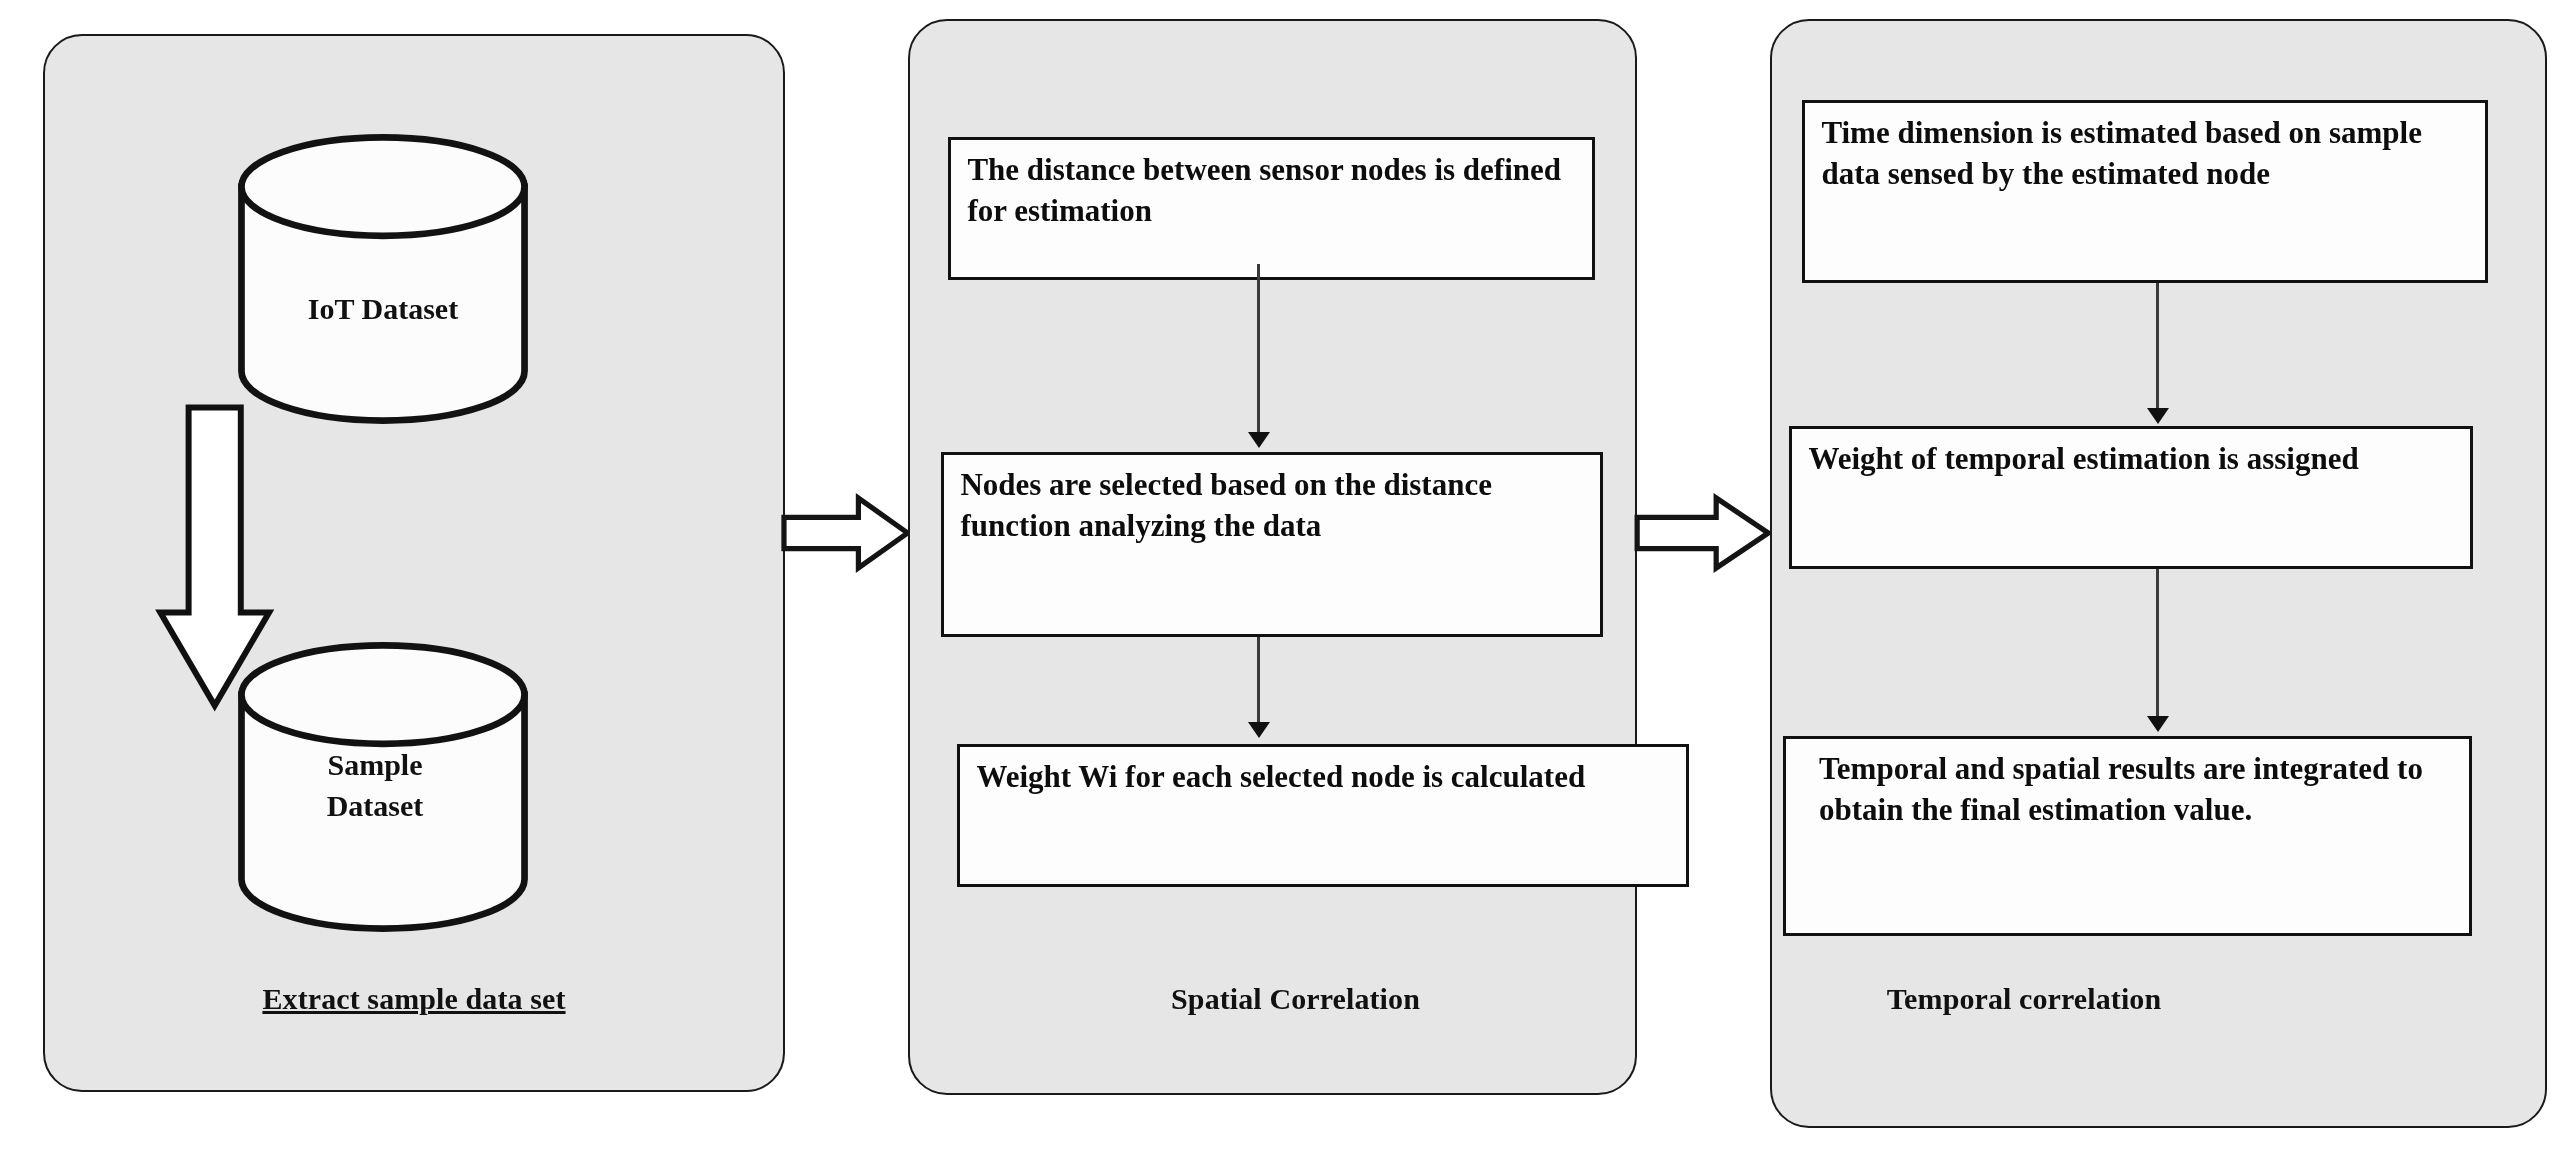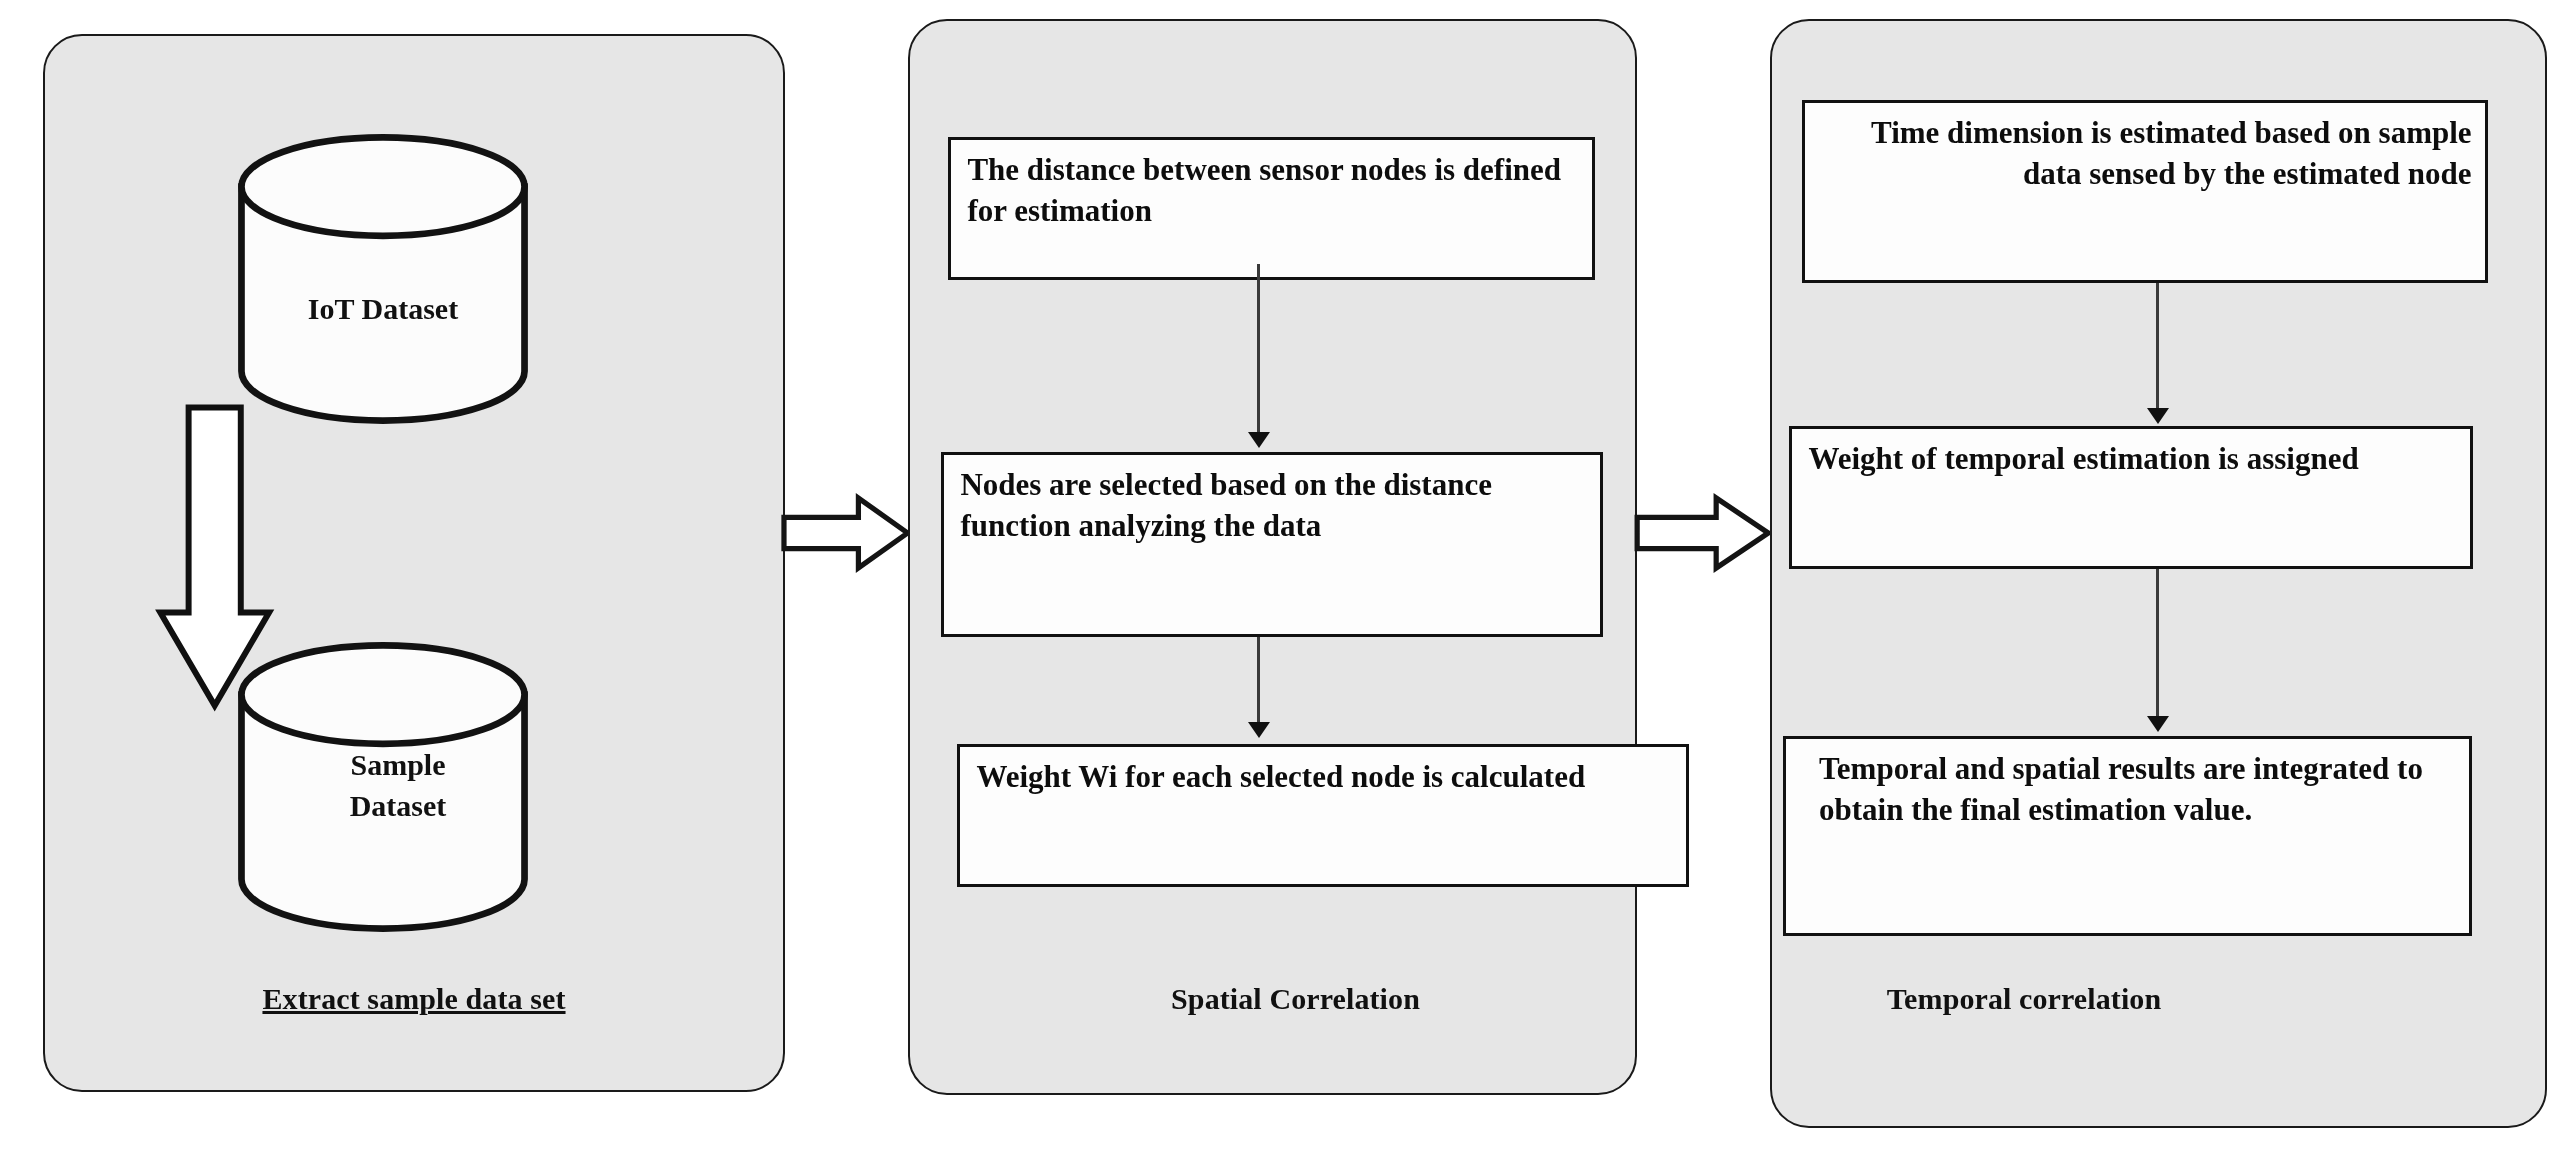--- a/index.html
+++ b/index.html
@@ -111,21 +111,21 @@
       <path d="M50,0 L50,275 L12,275 L85,400 L158,275 L120,275 L120,0 Z" transform="translate(38,6)" fill="#ffffff" stroke="#101010" stroke-width="8" stroke-linejoin="miter"></path>
     </svg>
   </div>
 
   <div class="cyl" style="left:237px; top:641px; width:292px; height:292px;">
     <svg width="292" height="292" viewBox="0 0 392 392">
       <path d="M6,72 L6,320 A190,66 0 0 0 386,320 L386,72 Z" fill="#fcfcfc" stroke="#121212" stroke-width="9"></path>
       <ellipse cx="196" cy="72" rx="190" ry="66" fill="#fcfcfc" stroke="#121212" stroke-width="9"></ellipse>
     </svg>
   </div>
-  <div class="cyl-label" style="left:252px; top:745px; width:292px;font-family:Liberation Serif, serif;">
+  <div class="cyl-label" style="left:229px; top:745px; width:292px;font-family:Liberation Serif, serif;">
     <div>Sample</div>
     <div>Dataset</div>
   </div>
 
   <div class="panel-caption" style="left:43px; top:982px; width:742px;text-decoration:underline;">
     <span>Extract sample data set</span>
   </div>
 
   <div class="blockarrow" style="left:781px; top:492px; width:131px; height:82px;">
     <svg width="131" height="82" viewBox="0 0 176 110">
@@ -160,21 +160,21 @@
 
   <div class="blockarrow" style="left:1634px; top:492px; width:139px; height:82px;">
     <svg width="139" height="82" viewBox="0 0 186 110">
       <path d="M4,34 L110,34 L110,8 L180,55 L110,102 L110,76 L4,76 Z" fill="#ffffff" stroke="#141414" stroke-width="7" stroke-linejoin="miter"></path>
     </svg>
   </div>
 
   <div class="panel" style="left:1770px; top:19.4px; width:777px; height:1109px;">
   </div>
 
-  <div class="pbox" style="left:1802px; top:100px; width:686px; height:183px;text-align:right;">
+  <div class="pbox" style="left:1802px; top:100px; width:686px; height:183px;">
     <span>Time dimension is estimated based on sample data sensed by the estimated node</span>
   </div>
 
   <div class="vlink" style="left:2156px; top:283px; width:3px; height:130px;"></div>
   <div class="vhead" style="left:2147px; top:408px;"></div>
 
   <div class="pbox" style="left:1789px; top:426px; width:684px; height:143px;">
     <span>Weight of temporal estimation is assigned</span>
   </div>
 

